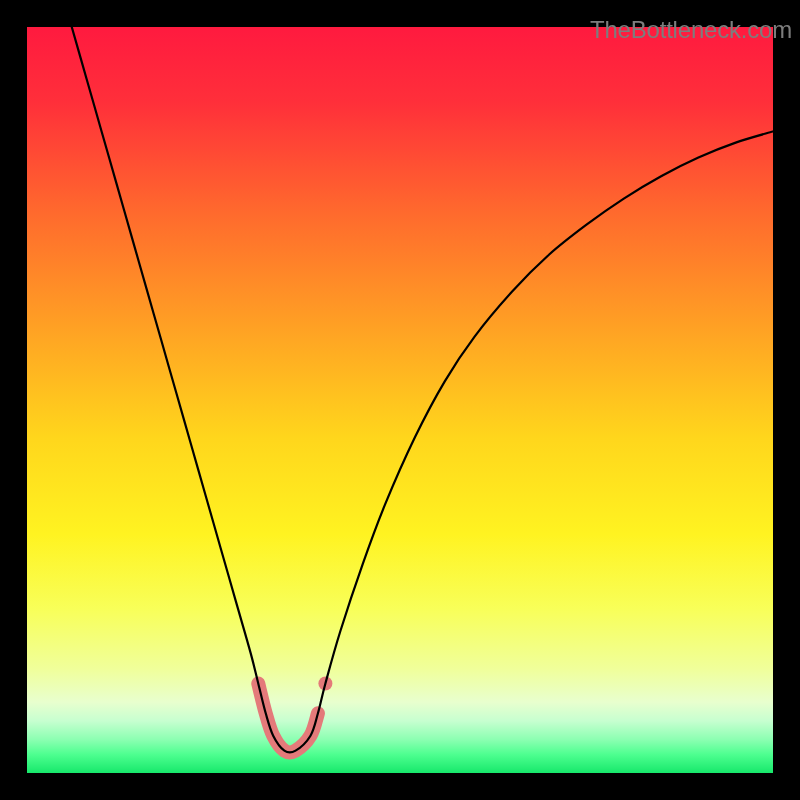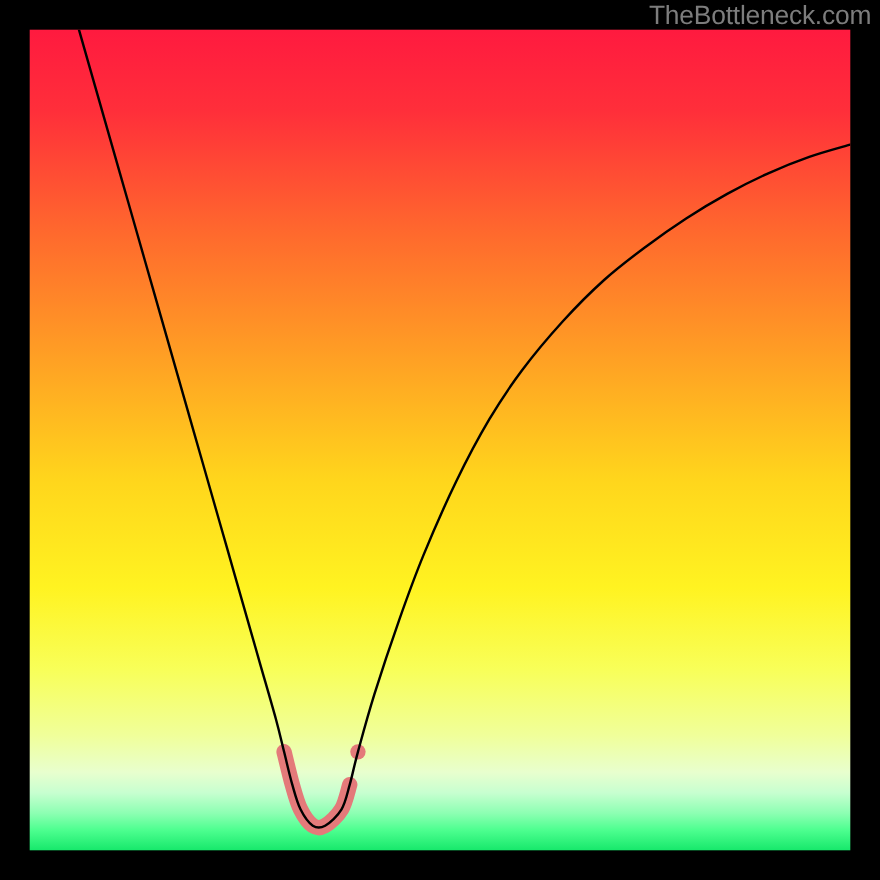--- a/index.html
+++ b/index.html
@@ -14,20 +14,21 @@
   .frame {
     position: absolute;
     box-sizing: border-box;
   }
   .watermark {
     position: absolute;
     color: #7d7d7d;
     font-size: 24px;
     font-weight: 500;
     letter-spacing: -0.2px;
+    margin-top: 15px;
   }
   svg {
     display: block;
   }
 </style>
 </head>
 <body>
 
 <div class="frame">
   <svg id="chart-svg" width="800" height="800" viewBox="0 0 800 800">

